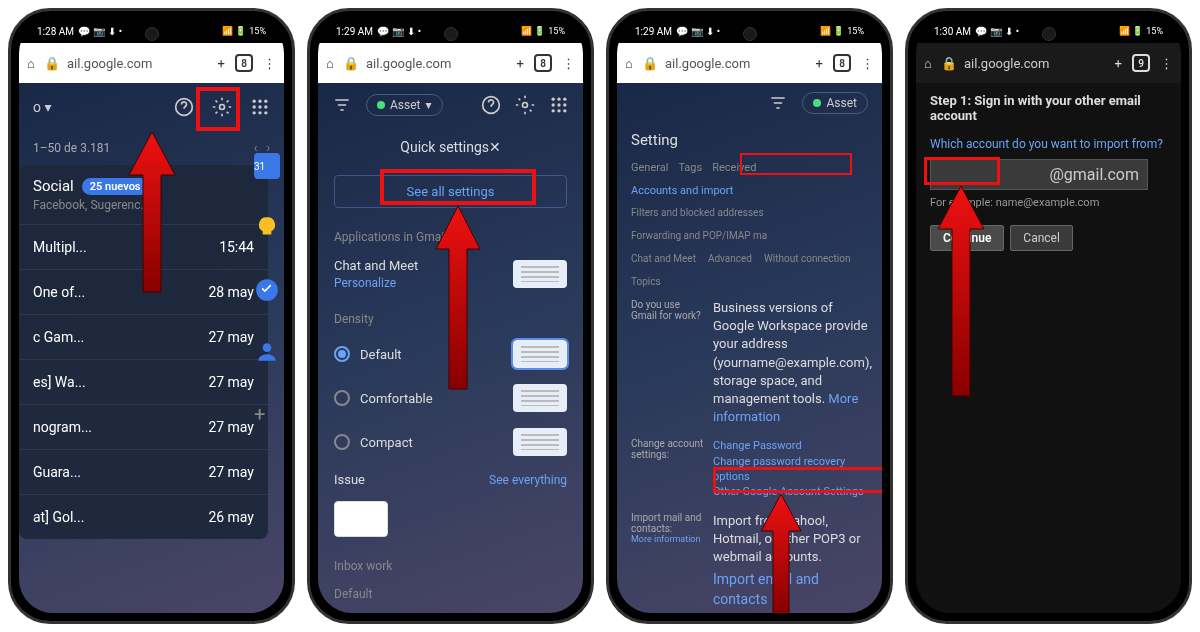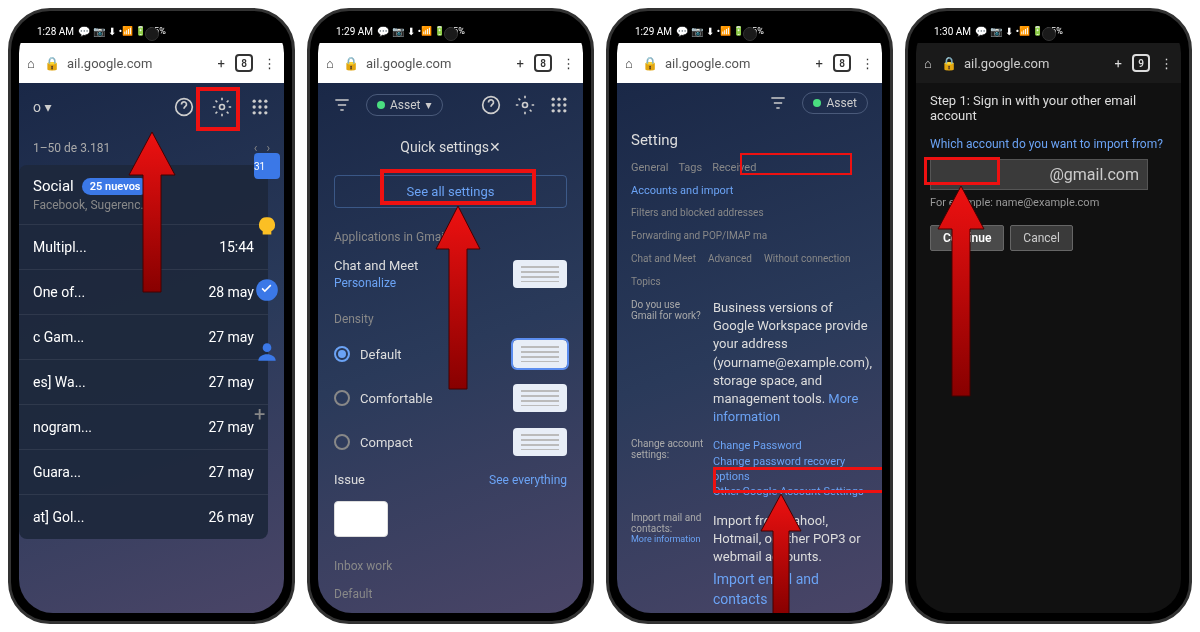--- a/index.html
+++ b/index.html
@@ -1,20 +1,20 @@
 <!DOCTYPE html>
 <html><head>
 <meta charset="utf-8">
 <style>
 *{margin:0;padding:0;box-sizing:border-box;font-family:-apple-system,Roboto,Arial,sans-serif}
 body{background:#fff;width:1200px;height:632px;display:flex;gap:12px;padding:8px}
 .phone{flex:1;background:#000;border-radius:42px;border:3px solid #333;padding:8px;position:relative;overflow:hidden}
 .camera{position:absolute;top:16px;left:50%;transform:translateX(-50%);width:14px;height:14px;background:#1a1a1a;border-radius:50%;z-index:100;border:1px solid #333}
 .screen{width:100%;height:100%;border-radius:34px;overflow:hidden;position:relative;display:flex;flex-direction:column}
-.status{height:24px;display:flex;align-items:center;padding:0 18px;font-size:10px;color:#fff;background:rgba(0,0,0,.9);position:relative;z-index:50}
+.status{height:24px;display:flex;justify-content:space-between;align-items:center;padding:0 18px;font-size:10px;color:#fff;background:rgba(0,0,0,.9);position:relative;z-index:50}
 .status-left{display:flex;gap:4px;align-items:center}
 .status-right{display:flex;gap:3px;align-items:center;font-size:9px}
 .chrome-bar{height:40px;background:#fff;display:flex;align-items:center;padding:0 8px;gap:10px;color:#333;font-size:13px}
 .chrome-bar.dark{background:#1a1a1a;color:#ddd}
 .url{flex:1;display:flex;align-items:center;gap:6px;color:#555;font-size:13px}
 .tab-count{border:2px solid #333;border-radius:4px;width:18px;height:18px;display:flex;align-items:center;justify-content:center;font-size:10px;font-weight:600}
 .chrome-bar.dark .tab-count{border-color:#ddd}
 .content{flex:1;position:relative;overflow:hidden}
 .bg-dark{background:linear-gradient(160deg,#1a2847 0%,#2a3a5a 50%,#4a4567 100%)}
 .topbar{height:48px;display:flex;align-items:center;justify-content:flex-end;gap:18px;padding:0 14px;color:#ccc}
@@ -58,21 +58,21 @@
 .s3-tabs{display:flex;gap:10px;padding:4px 14px;font-size:11px;color:#888;flex-wrap:wrap}
 .s3-tab{white-space:nowrap}
 .s3-tab.lnk{color:#6ba3f5}
 .s3-sub{display:flex;gap:12px;padding:6px 14px;font-size:10px;color:#888;flex-wrap:wrap}
 .s3-row{display:flex;padding:6px 14px;font-size:11px;gap:6px}
 .s3-label{color:#aaa;width:76px;flex-shrink:0;font-size:10px}
 .s3-val{color:#ddd;flex:1;font-size:11px;line-height:1.4}
 .s3-lnk{color:#6ba3f5}
 
 .s4-content{background:#111;flex:1;padding:10px 14px;color:#ddd}
-.s4-step{font-size:13px;font-weight:400;margin-bottom:14px}
+.s4-step{font-size:13px;font-weight:700;margin-bottom:14px}
 .s4-q{color:#6ba3f5;font-size:12px;margin-bottom:8px}
 .s4-input{background:#3a3a3a;border:1px solid #555;padding:5px 8px;font-size:16px;color:#ccc;width:92%;margin-bottom:6px;text-align:right}
 .s4-ex{color:#999;font-size:11px;margin-bottom:16px}
 .s4-btns{display:flex;gap:6px}
 .s4-btn{padding:5px 12px;font-size:12px;border-radius:2px;border:1px solid #666}
 .s4-continue{background:#4a4a4a;color:#fff;font-weight:600}
 .s4-cancel{background:#3a3a3a;color:#ccc}
 </style>
 </head>
 <body>

